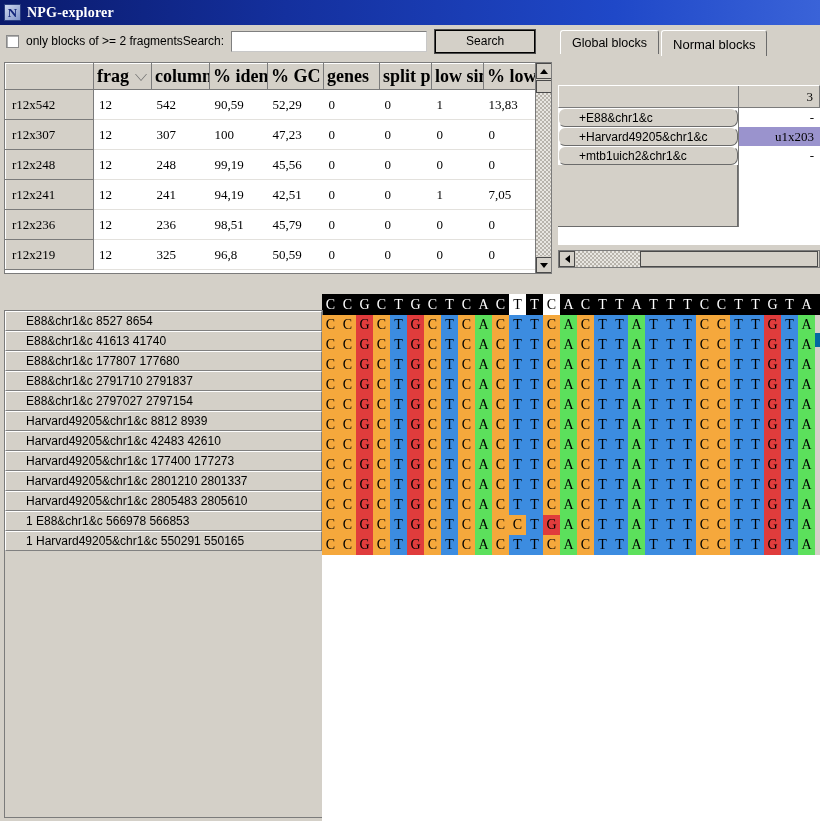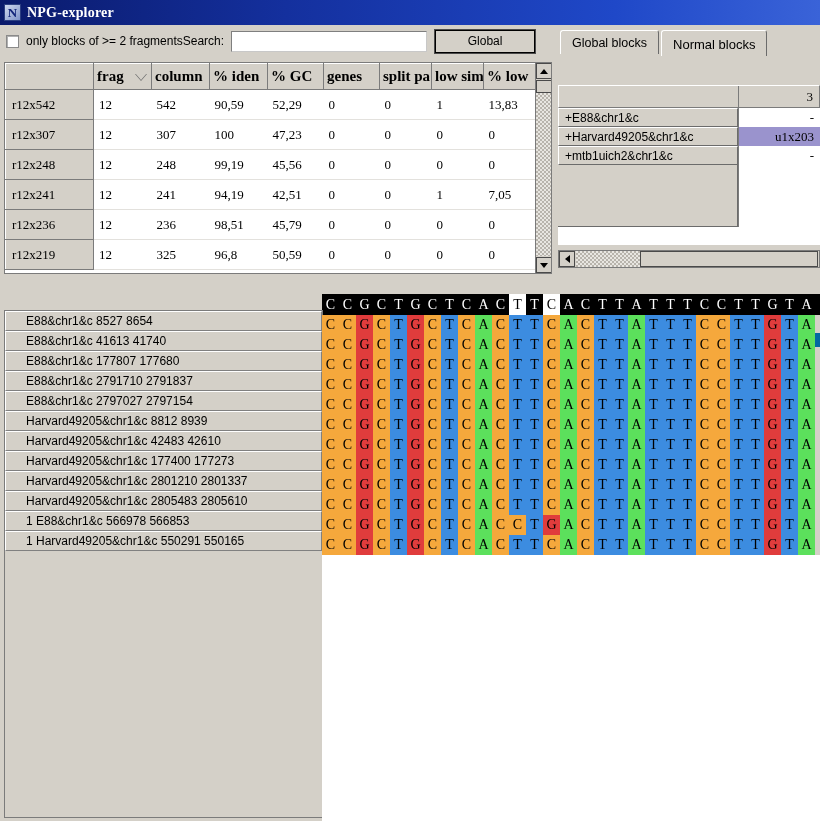--- a/index.html
+++ b/index.html
@@ -64,21 +64,21 @@
     outline: 1px solid #4a4a4a;
   }
 
   
   #table-panel {
     position: absolute; left: 4px; top: 62px; width: 548px; height: 212px;
     border: 1px solid #7b7b7b; background: #fff; overflow: hidden;
   }
   table.grid { border-collapse: collapse; table-layout: fixed; width: 531px; }
   table.grid th {
-    height: 26px; background: #d4d0c8; font-size: 15px; font-weight: bold;
+    height: 26px; background: #d4d0c8; font-size: 18px; font-weight: bold;
     font-family: "Liberation Serif", serif;
     border-right: 1px solid #7b7b7b; border-bottom: 1px solid #7b7b7b;
     border-top: 1px solid #fff; border-left: 1px solid #fff;
     text-align: left; padding: 0 3px; overflow: hidden; white-space: nowrap;
     position: relative;
   }
   table.grid th.sorted .sorttri {
     position: absolute; right: 4px; top: 9px;
     width: 0; height: 0; border-left: 6px solid transparent;
     border-right: 6px solid transparent; border-top: 7px solid #d4d0c8;
@@ -150,25 +150,25 @@
   .rp-header {
     height: 23px; background: #d4d0c8;
     border-top: 1px solid #fff; border-left: 1px solid #fff;
     border-right: 1px solid #7b7b7b; border-bottom: 1px solid #7b7b7b;
     display: flex; align-items: center; font-size: 13px;
     font-family: "Liberation Serif", serif;
   }
   .rp-row { display: flex; height: 19px; }
   .rp-name {
     width: 180px; background: #d4d0c8; font-size: 12px;
-    padding-left: 6px; display: flex; align-items: center;
+    padding-left: 20px; display: flex; align-items: center;
     font-family: "Liberation Sans", sans-serif;
     border-top: 1px solid #fff; border-left: 1px solid #fff;
     border-right: 1px solid #6b6b6b; border-bottom: 1px solid #6b6b6b;
-    overflow: hidden; white-space: nowrap;
+    overflow: hidden; white-space: nowrap; border-radius: 7px;
   }
   .rp-val {
     flex: 1; background: #fff; font-size: 13px;
     display: flex; align-items: center; justify-content: flex-end;
     padding-right: 6px; font-family: "Liberation Serif", serif;
     border-left: 1px solid #7b7b7b;
   }
   .rp-val.sel { background: #9a93cd; }
   .rp-filler { width:180px; height:62px; background:#d4d0c8;
     border-right:1px solid #6b6b6b; border-bottom:1px solid #6b6b6b; }
@@ -232,21 +232,21 @@
   <div class="wintitle">NPG-explorer</div>
 </div>
 
 <div id="toolbar">
   <div id="chk-wrap">
     <div class="checkbox"></div>
     <span class="tb-label">only blocks of &gt;= 2 fragments</span>
   </div>
   <span id="search-label">Search:</span>
   <input id="search-input" type="text" value="" style="">
-  <button id="clear-btn" class="btn3d">Global</button>
+  <button id="clear-btn" class="btn3d">Search</button>
 </div>
 
 <div id="table-panel">
   <table class="grid">
     <thead>
         <tr>
       <th style="width:88px"></th>
       <th style="width:58px" class="sorted">
         <span>frag</span>
         <span class="sorttri"></span>

